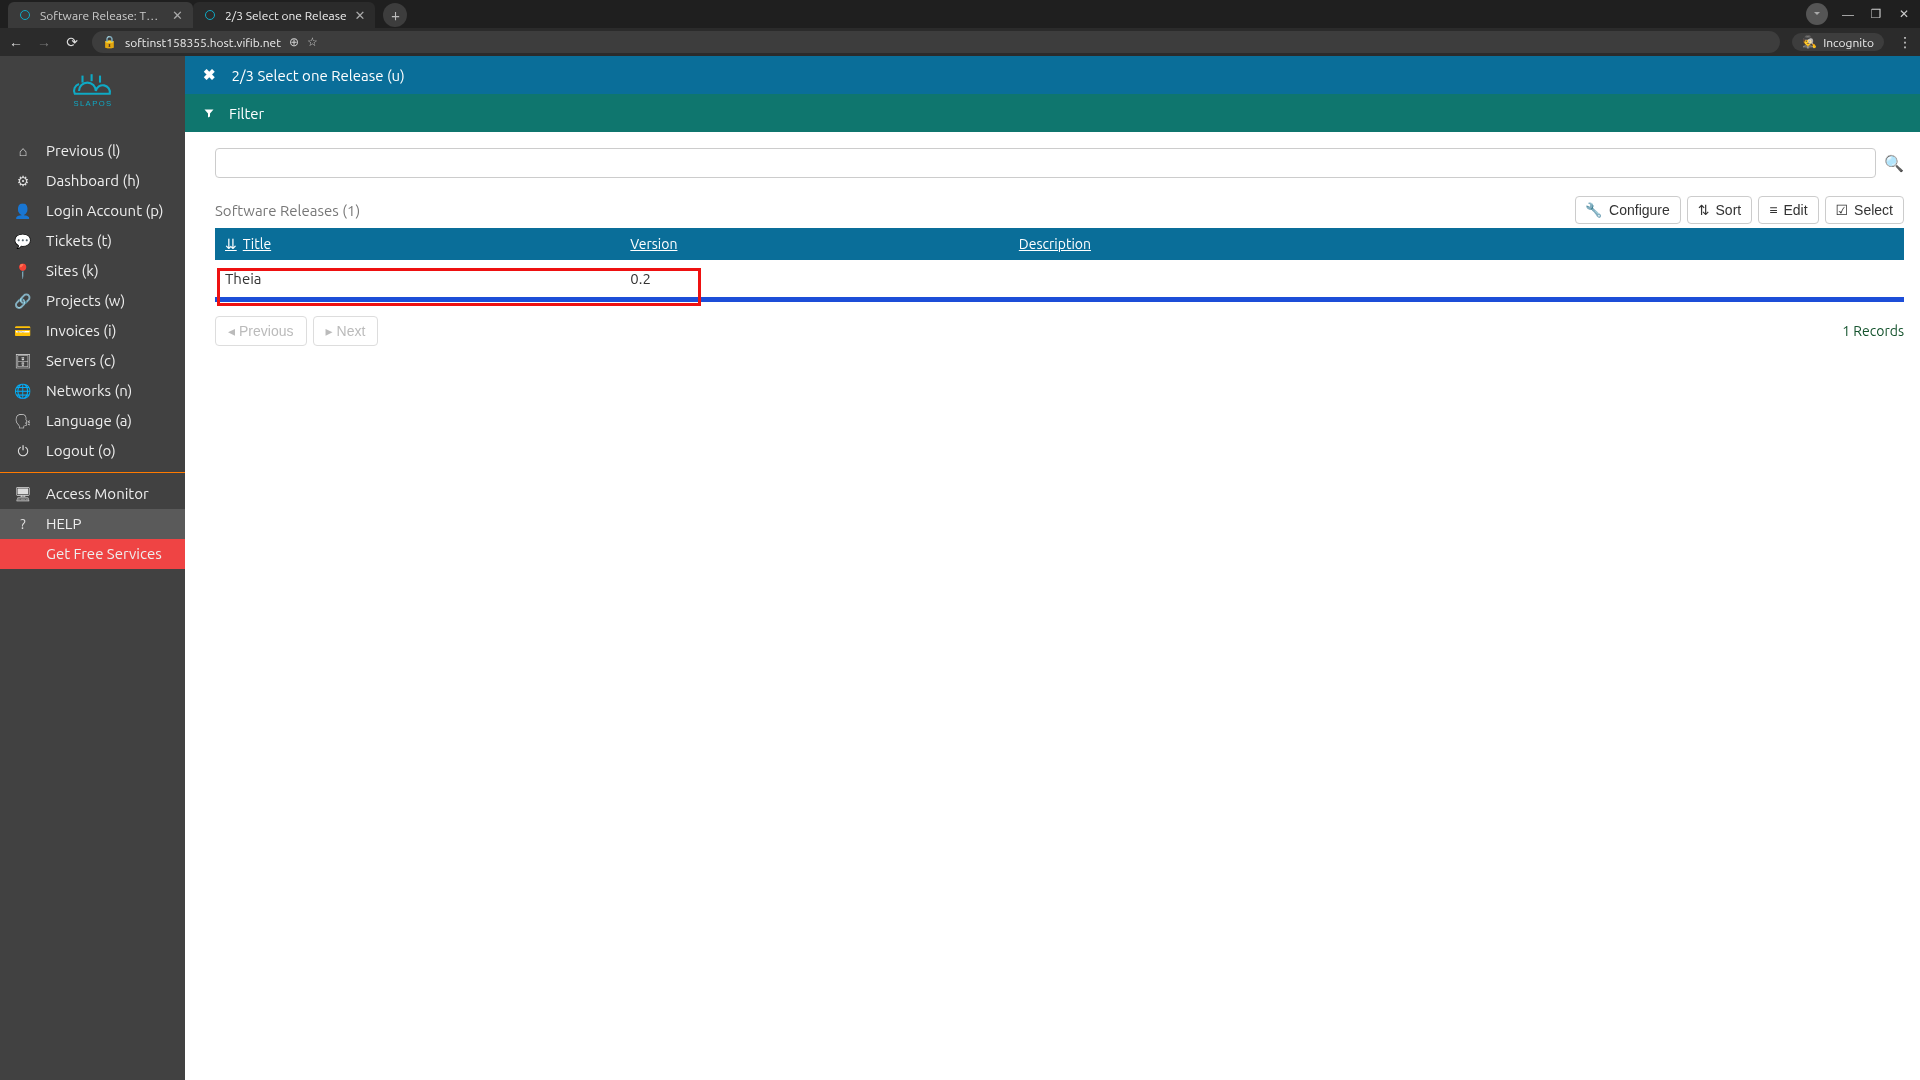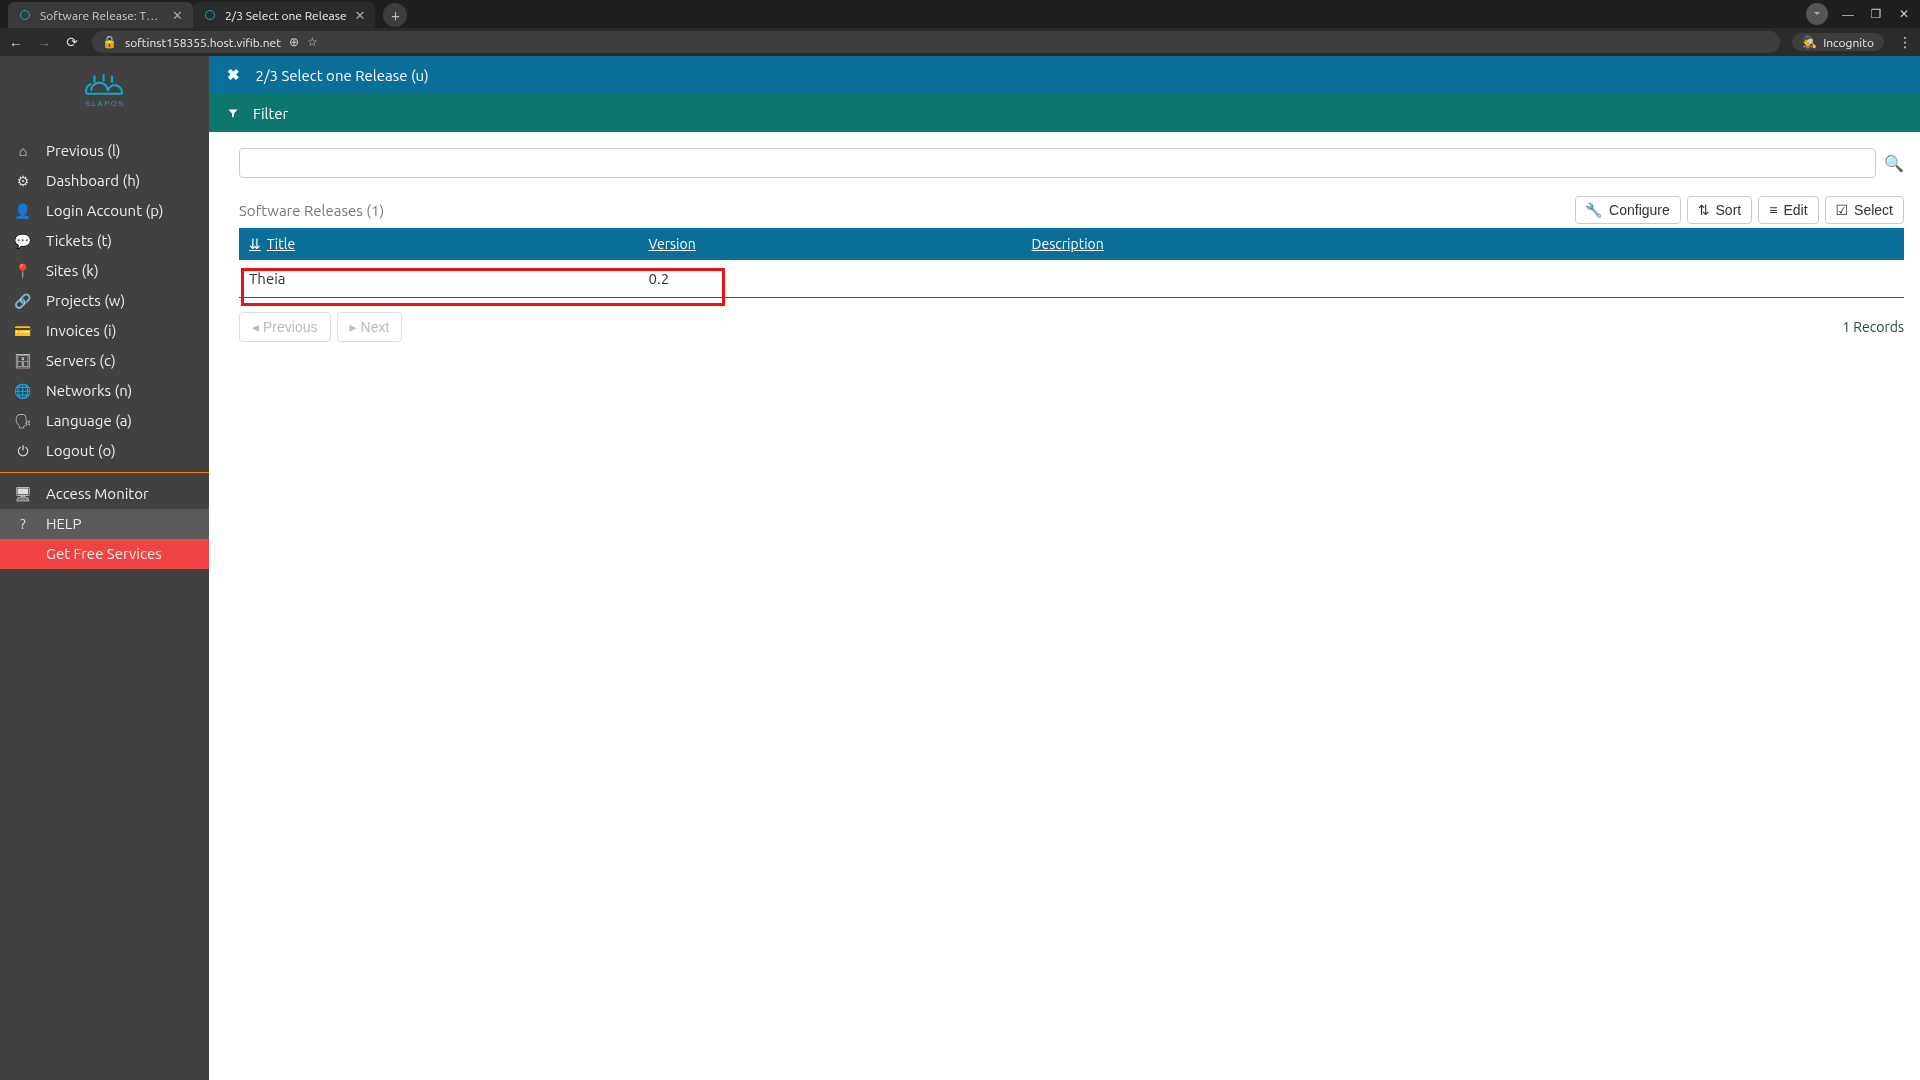--- a/index.html
+++ b/index.html
@@ -90,21 +90,21 @@
   display: flex; align-items: center; gap: 6px;
   background: #3d3d3d; padding: 2px 10px; border-radius: 12px;
   color: #eee; font-size: 12px;
 }
 
 .app {
   display: flex;
   height: calc(100vh - 56px);
 }
 .sidebar {
-  width: 209px;
+  width: 185px;
   background: #414141;
   color: #eee;
   display: flex;
   flex-direction: column;
 }
 .logo-area {
   height: 70px;
   display: flex; align-items: center; justify-content: center;
 }
 .logo-svg { color: #0fa9c4; }
@@ -191,21 +191,21 @@
   padding: 8px 10px;
   font-weight: normal;
   text-decoration: underline;
   font-size: 14px;
 }
 .data-table thead th:first-child .sort-indicator {
   margin-right: 6px; text-decoration: none;
 }
 .data-table tbody td {
   padding: 10px 10px;
-  border-bottom: 1px solid #1d4ed8;
+  border-bottom: 5px solid #1d4ed8;
   font-size: 15px;
 }
 .highlight-box {
   position: relative;
 }
 .highlight-box::after {
   content: "";
   position: absolute;
   left: -8px; top: -2px;
   width: 478px; height: 32px;

